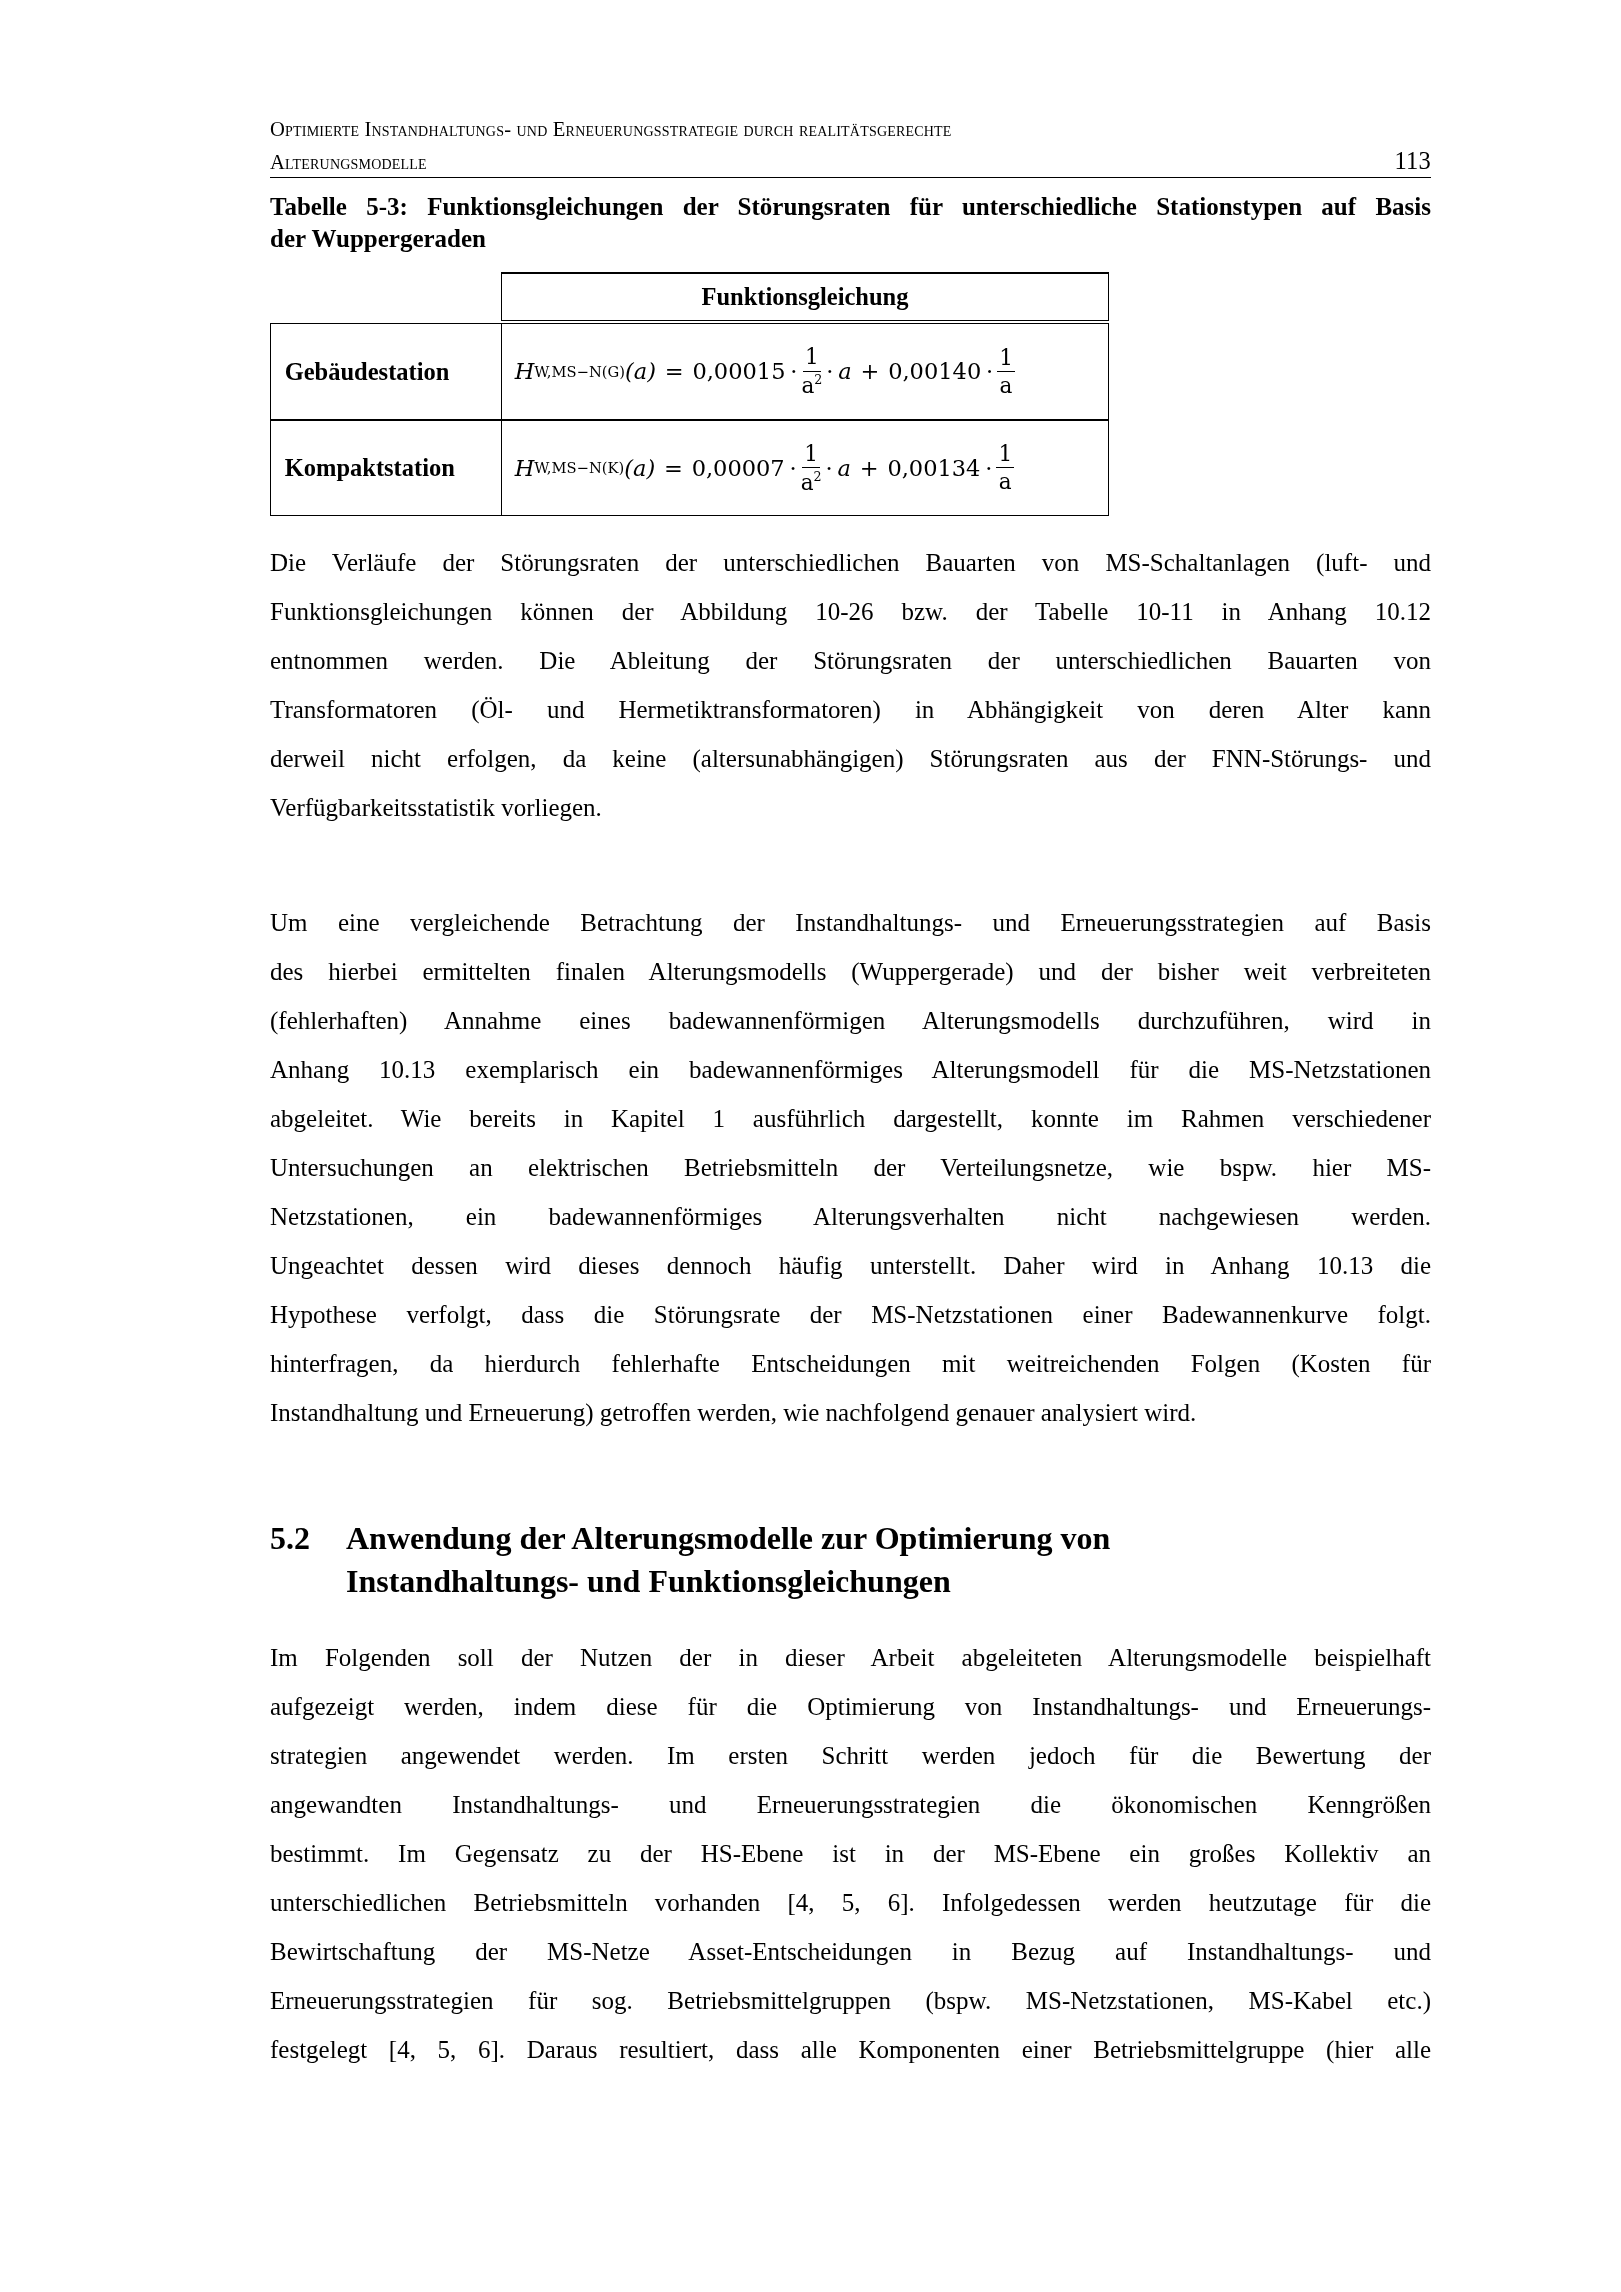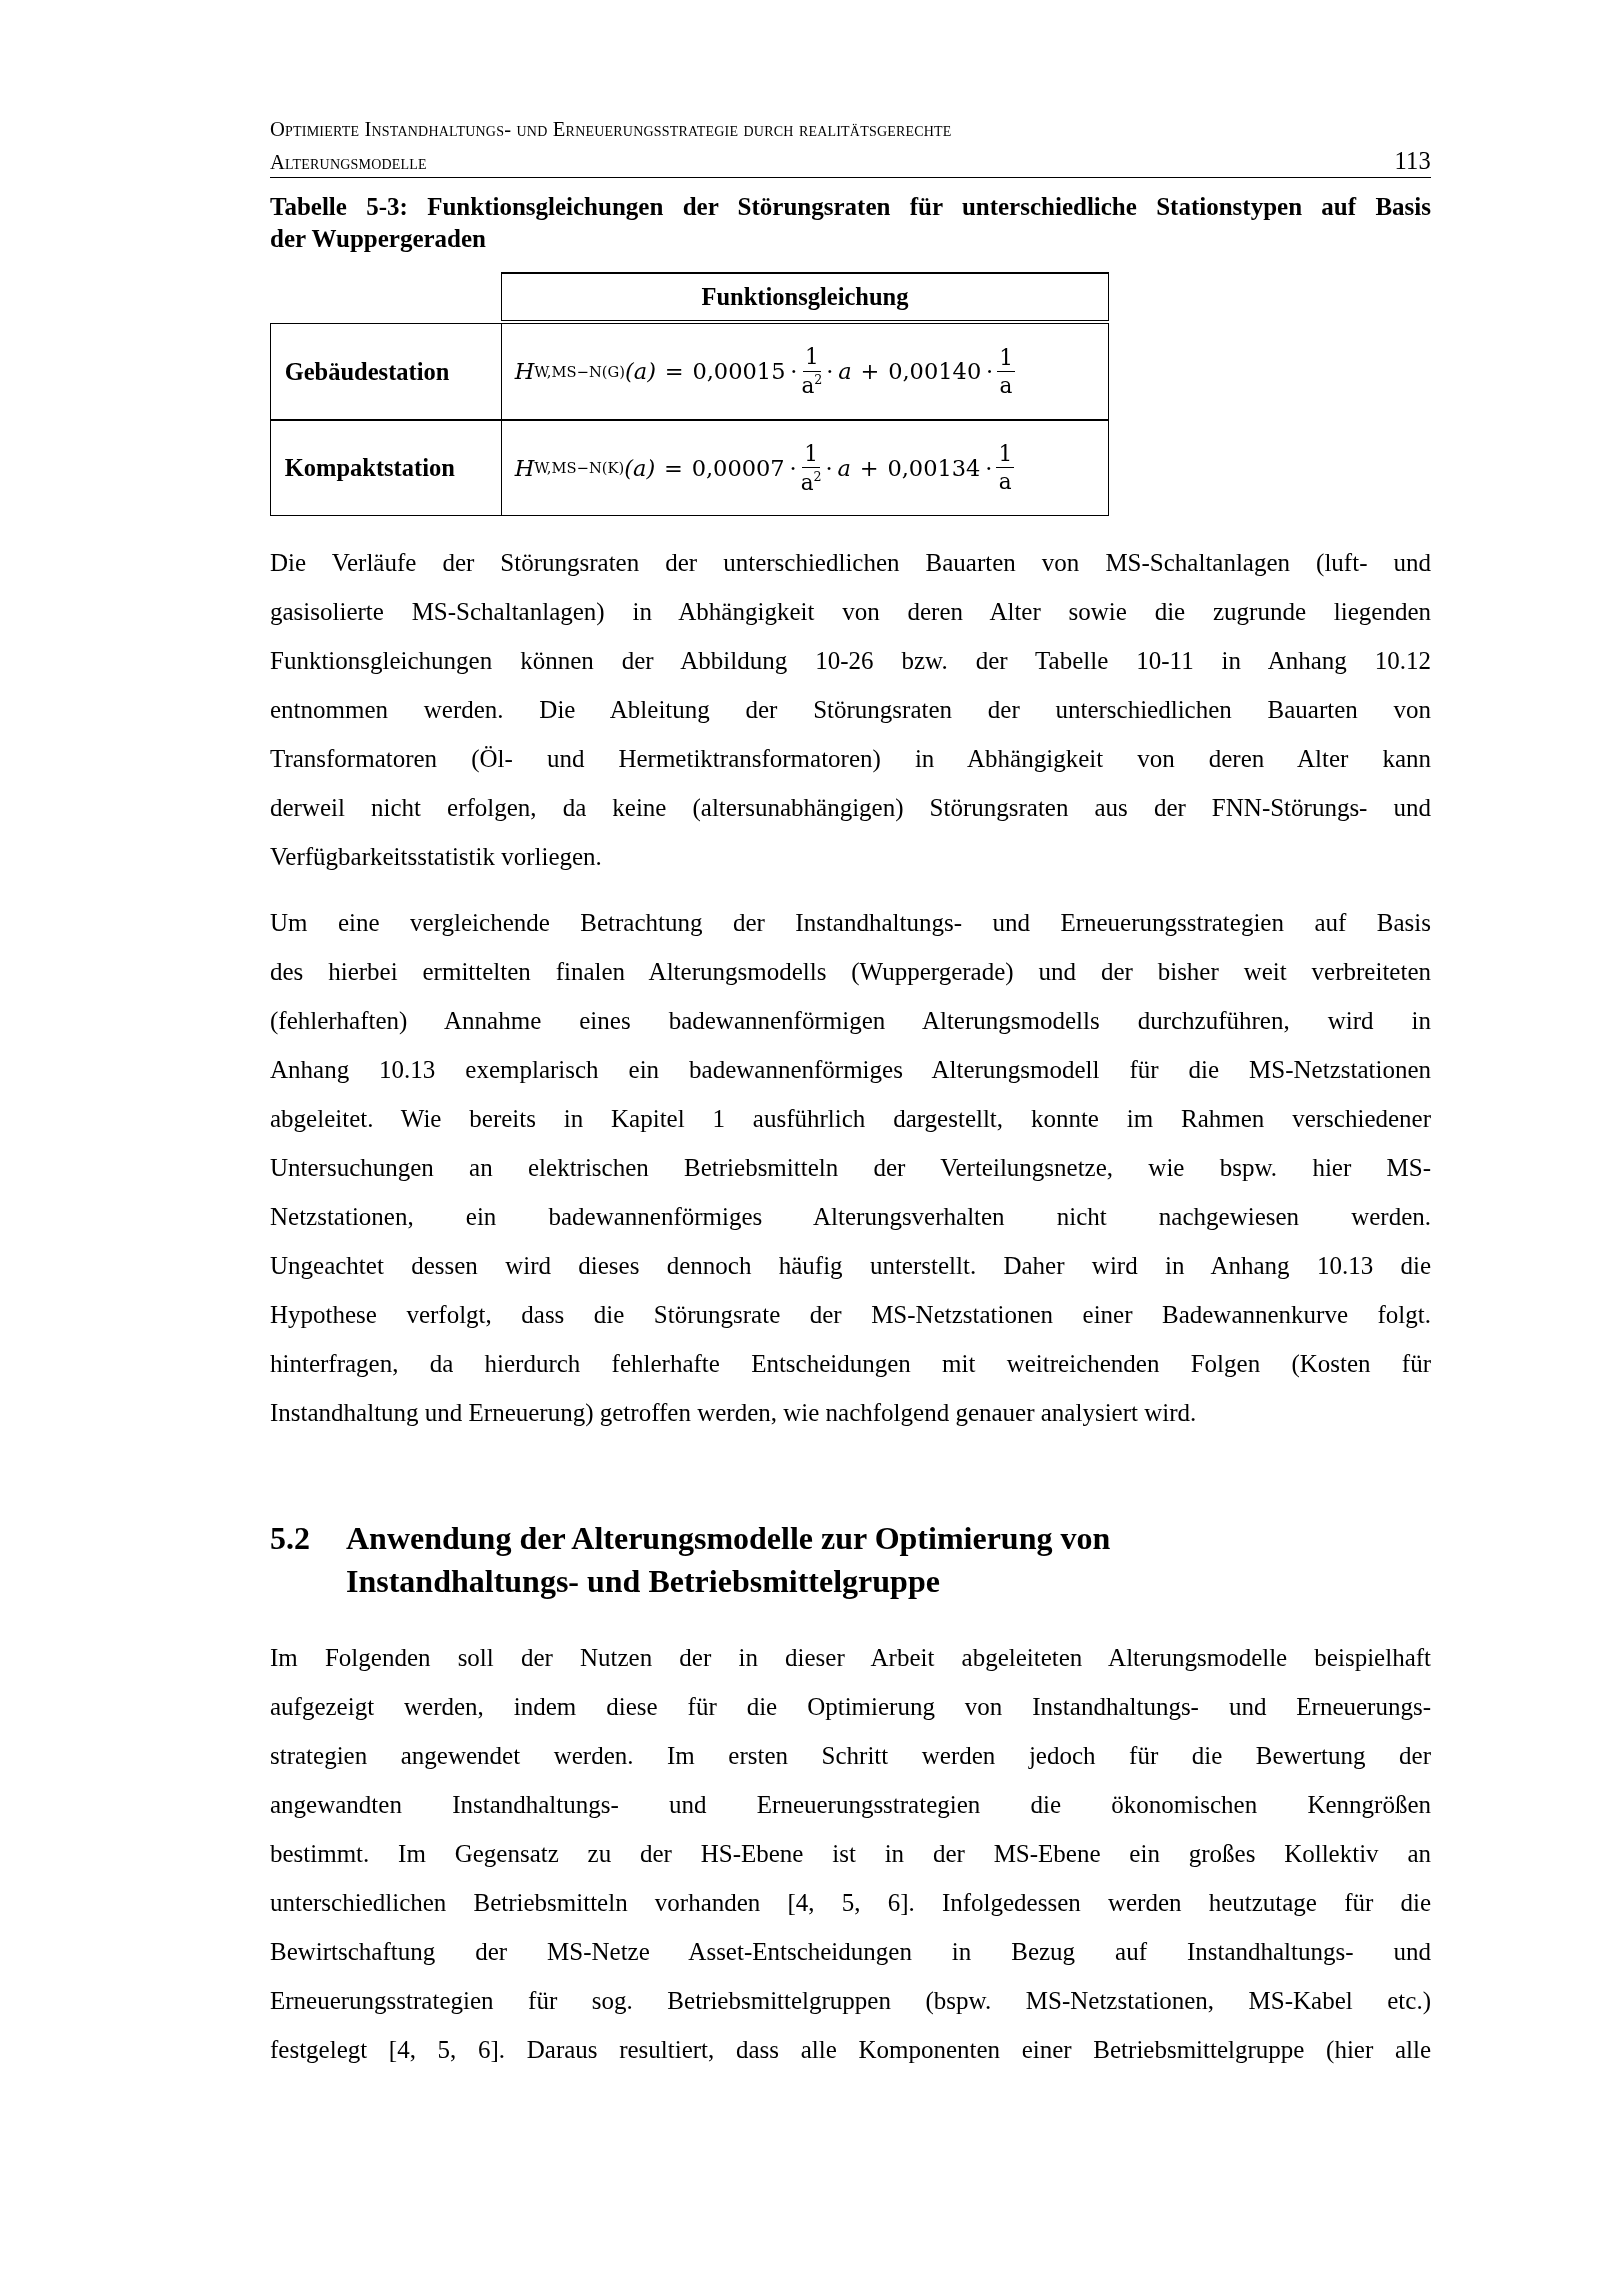--- a/index.html
+++ b/index.html
@@ -151,21 +151,20 @@
         <span class="frac">
           <span class="num">1</span>
           <span class="den">a</span>
         </span>
       </span>
     </div>
   </div>
 
   <div class="para p1">
     <span class="ln" style="white-space: normal; text-align: left;"><span style="white-space: nowrap;">Die Verläufe der Störungsraten der unterschiedlichen Bauarten von MS-Schaltanlagen (luft- und</span></span>
-    <span class="ln" style="white-space: normal; text-align: left;"><span style="white-space: nowrap;">gasisolierte MS-Schaltanlagen) in Abhängigkeit von deren Alter sowie die zugrunde liegenden</span></span>
     <span class="ln" style="white-space: normal; text-align: left;"><span style="white-space: nowrap;">Funktionsgleichungen können der Abbildung 10-26 bzw. der Tabelle 10-11 in Anhang 10.12</span></span>
     <span class="ln" style="white-space: normal; text-align: left;"><span style="white-space: nowrap;">entnommen werden. Die Ableitung der Störungsraten der unterschiedlichen Bauarten von</span></span>
     <span class="ln" style="white-space: normal; text-align: left;"><span style="white-space: nowrap; margin-top: 20px;">Transformatoren (Öl- und Hermetiktransformatoren) in Abhängigkeit von deren Alter kann</span></span>
     <span class="ln" style="white-space: normal; text-align: left;"><span style="white-space: nowrap;">derweil nicht erfolgen, da keine (altersunabhängigen) Störungsraten aus der FNN-Störungs- und</span></span>
     <span class="ln last" style="white-space: nowrap;">Verfügbarkeitsstatistik vorliegen.</span>
   </div>
 
   <div class="para p2">
     <span class="ln" style="white-space: normal; text-align: left;"><span style="white-space: nowrap;">Um eine vergleichende Betrachtung der Instandhaltungs- und Erneuerungsstrategien auf Basis</span></span>
     <span class="ln" style="white-space: normal; text-align: left;"><span style="white-space: nowrap;">des hierbei ermittelten finalen Alterungsmodells (Wuppergerade) und der bisher weit verbreiteten</span></span>
@@ -177,21 +176,21 @@
     <span class="ln" style="white-space: normal; text-align: left;"><span style="white-space: nowrap;">Ungeachtet dessen wird dieses dennoch häufig unterstellt. Daher wird in Anhang 10.13 die</span></span>
     <span class="ln" style="white-space: normal; text-align: left;"><span style="white-space: nowrap;">Hypothese verfolgt, dass die Störungsrate der MS-Netzstationen einer Badewannenkurve folgt.</span></span>
     <span class="ln" style="white-space: normal; text-align: left;"><span style="white-space: nowrap;">hinterfragen, da hierdurch fehlerhafte Entscheidungen mit weitreichenden Folgen (Kosten für</span></span>
     <span class="ln last" style="white-space: nowrap;">Instandhaltung und Erneuerung) getroffen werden, wie nachfolgend genauer analysiert wird.</span>
   </div>
 
   <div class="sec">
     <span class="num">5.2</span>
     <span class="t">
       <span>Anwendung der Alterungsmodelle zur Optimierung von</span>
-      <span>Instandhaltungs- und Betriebsmittelgruppe</span>
+      <span>Instandhaltungs- und Funktionsgleichungen</span>
     </span>
   </div>
 
   <div class="para p3">
     <span class="ln" style="white-space: normal; text-align: left;"><span style="white-space: nowrap;">Im Folgenden soll der Nutzen der in dieser Arbeit abgeleiteten Alterungsmodelle beispielhaft</span></span>
     <span class="ln" style="white-space: normal; text-align: left;"><span style="white-space: nowrap;">aufgezeigt werden, indem diese für die Optimierung von Instandhaltungs- und Erneuerungs-</span></span>
     <span class="ln" style="white-space: normal; text-align: left;"><span style="white-space: nowrap;">strategien angewendet werden. Im ersten Schritt werden jedoch für die Bewertung der</span></span>
     <span class="ln" style="white-space: normal; text-align: left;"><span style="white-space: nowrap;">angewandten Instandhaltungs- und Erneuerungsstrategien die ökonomischen Kenngrößen</span></span>
     <span class="ln" style="white-space: normal; text-align: left;"><span style="white-space: nowrap; font-family: Liberation Serif, serif;">bestimmt. Im Gegensatz zu der HS-Ebene ist in der MS-Ebene ein großes Kollektiv an</span></span>
     <span class="ln" style="white-space: normal; text-align: left;"><span style="white-space: nowrap;">unterschiedlichen Betriebsmitteln vorhanden [4, 5, 6]. Infolgedessen werden heutzutage für die</span></span>

